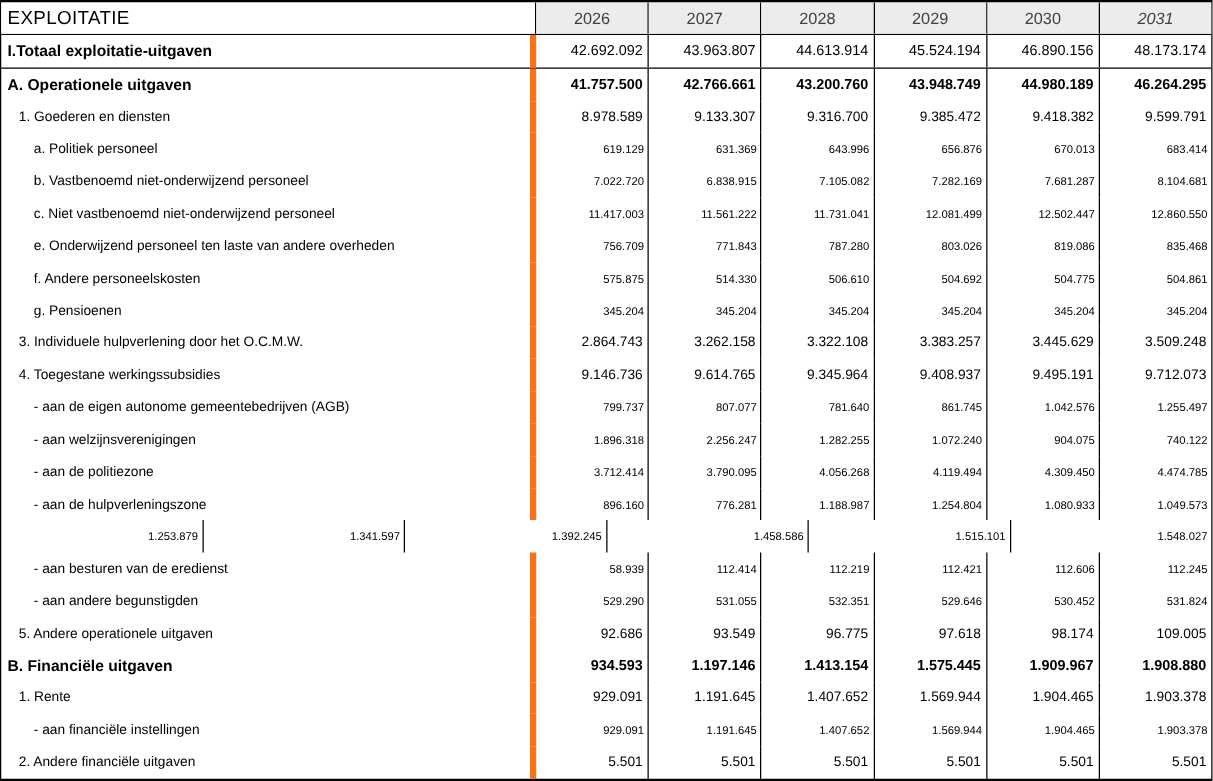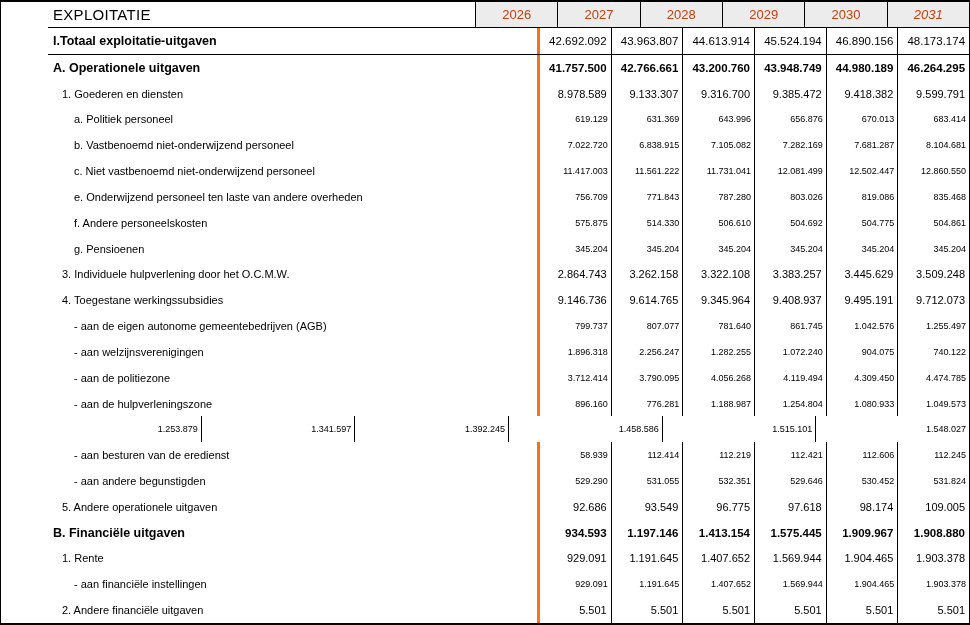--- a/index.html
+++ b/index.html
@@ -10,21 +10,20 @@
     left: 0; top: 0;
     width: 970px; height: 625px;
     border: 1px solid #000;
     border-top-width: 2px;
     border-bottom-width: 2px;
     display: flex;
     flex-direction: column;
     font-family: "Liberation Sans", sans-serif;
     color: #000;
     background: #fff;
-    padding-left: 47px;
   }
 
   
   .header-row {
     flex: 0 0 26px;
     display: flex;
     border-bottom: 1px solid #000;
   }
   .header-label {
     width: 428px;
@@ -33,42 +32,42 @@
     align-items: center;
     padding-left: 5px;
     font-size: 15px;
     letter-spacing: 0.3px;
     background: #fff;
   }
   .header-year {
     flex: 1 1 0;
     border-right: 1px solid #000;
     background: #ececec;
-    color: #c2410c;
+    color: #404040;
     font-size: 13px;
     display: flex;
     align-items: center;
     justify-content: center;
   }
   .header-year:last-child { border-right: none; font-style: italic; }
 
   
   .table-body {
     flex: 1 1 auto;
     display: flex;
     flex-direction: column;
   }
   .row {
     flex: 1 1 0;
     display: flex;
     min-height: 0;
   }
   .cell-label {
-    width: 492px;
-    border-right: 3px solid #f97316;
+    width: 428px;
+    border-right: 5px solid #f97316;
     display: flex;
     align-items: center;
     font-size: 11px;
     white-space: nowrap;
     overflow: hidden;
   }
   .val {
     flex: 1 1 0;
     border-right: 1px solid #000;
     display: flex;

